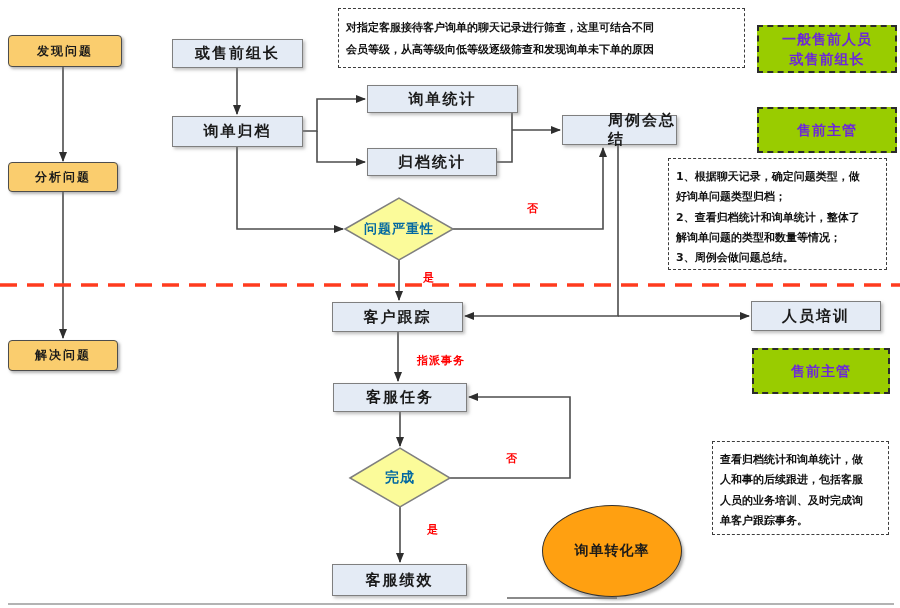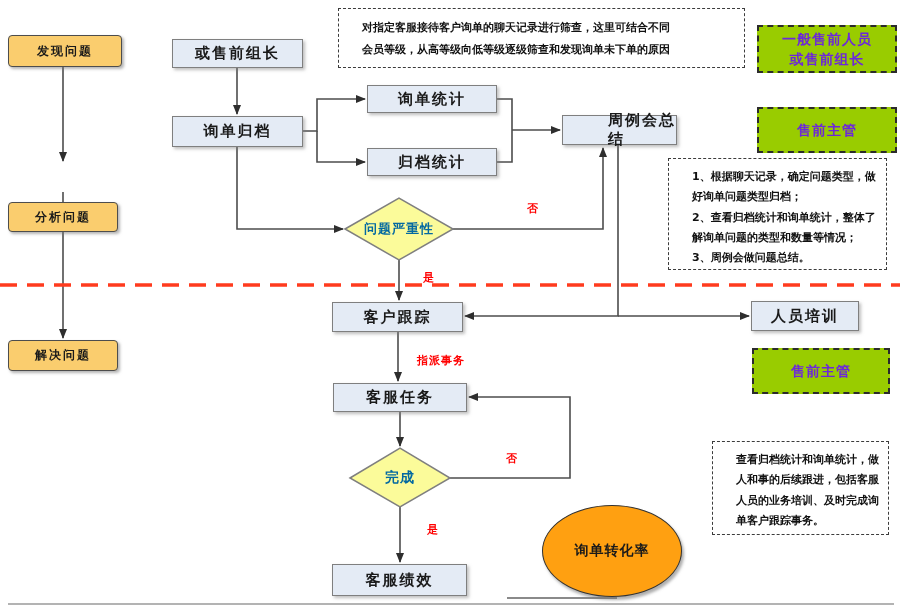--- a/index.html
+++ b/index.html
@@ -26,21 +26,21 @@
   .role{
     background:#99CC00;border:2px dashed #2b2b2b;
     display:flex;align-items:center;justify-content:center;text-align:center;
     font-size:14px;font-weight:bold;color:#6d28d9;letter-spacing:1px;
     white-space:pre-line;line-height:1.45;
   }
   
   .note{
     background:#ffffff;border:1.5px dashed #3c3c3c;
     font-size:11px;font-weight:bold;color:#111;
-    white-space:pre-line;line-height:1.85;padding:8px 6px 4px 23px;
+    white-space:pre-line;line-height:1.85;padding:8px 6px 4px 7px;
   }
   
   .dlabel{
     display:flex;align-items:center;justify-content:center;
     font-size:13px;font-weight:bold;color:#0369a1;letter-spacing:1px;
   }
   .edge-label{font-size:11px;font-weight:bold;color:#ff0000;letter-spacing:1px;}
   .ellipse{
     background:#FFA011;border:1.5px solid #333;border-radius:50%;
     box-shadow:2px 3px 3px rgba(120,120,120,.6);
@@ -82,30 +82,30 @@
     <polygon points="345,229 399,198 453,229 399,260" fill="#FBFB9A" stroke="#7f7f7f" stroke-width="1.5"></polygon>
     <polygon points="350,478 400,448 450,478 400,507" fill="#FBFB9A" stroke="#7f7f7f" stroke-width="1.5"></polygon>
 
     <line x1="0" y1="285" x2="900" y2="285" stroke="#FF3B1E" stroke-width="3.5" stroke-dasharray="17,10"></line>
 
     <line x1="507" y1="598" x2="617" y2="598" stroke="#8a8a8a" stroke-width="2"></line>
     <line x1="8" y1="604" x2="894" y2="604" stroke="#b3b3b3" stroke-width="2"></line>
   </svg>
 
   <div class="abs stage" style="left:8px;top:35px;width:114px;height:32px;">发现问题</div>
-  <div class="abs stage" style="left:8px;top:162px;width:110px;height:30px;margin-top:40px;">分析问题</div>
+  <div class="abs stage" style="left:8px;top:162px;width:110px;height:30px;">分析问题</div>
   <div class="abs stage" style="left:8px;top:340px;width:110px;height:31px;">解决问题</div>
 
   <div class="abs proc" style="left:172px;top:39px;width:131px;height:29px;">或售前组长</div>
   <div class="abs proc" style="left:172px;top:116px;width:131px;height:31px;">询单归档</div>
-  <div class="abs proc" style="left:367px;top:85px;width:130px;height:28px;">询单统计</div>
+  <div class="abs proc" style="left:367px;top:85px;width:151px;height:28px;">询单统计</div>
   <div class="abs proc" style="left:367px;top:148px;width:130px;height:28px;">归档统计</div>
   <div class="abs proc" style="left:562px;top:115px;width:115px;height:30px;padding-left:45px;">周例会总结</div>
   <div class="abs proc" style="left:332px;top:302px;width:131px;height:30px;">客户跟踪</div>
-  <div class="abs proc" style="left:751px;top:301px;width:108px;height:30px;">人员培训</div>
+  <div class="abs proc" style="left:751px;top:301px;width:130px;height:30px;">人员培训</div>
   <div class="abs proc" style="left:333px;top:383px;width:134px;height:29px;">客服任务</div>
   <div class="abs proc" style="left:332px;top:564px;width:135px;height:32px;">客服绩效</div>
 
   <div class="abs dlabel" style="left:345px;top:198px;width:108px;height:62px;">问题严重性</div>
   <div class="abs dlabel" style="left:350px;top:448px;width:100px;height:59px;font-size:14px;text-align:right;">完成</div>
 
   <div class="abs edge-label" style="left:527px;top:201px;">否</div>
   <div class="abs edge-label" style="left:423px;top:270px;">是</div>
   <div class="abs edge-label" style="left:417px;top:353px;">指派事务</div>
   <div class="abs edge-label" style="left:506px;top:451px;">否</div>

